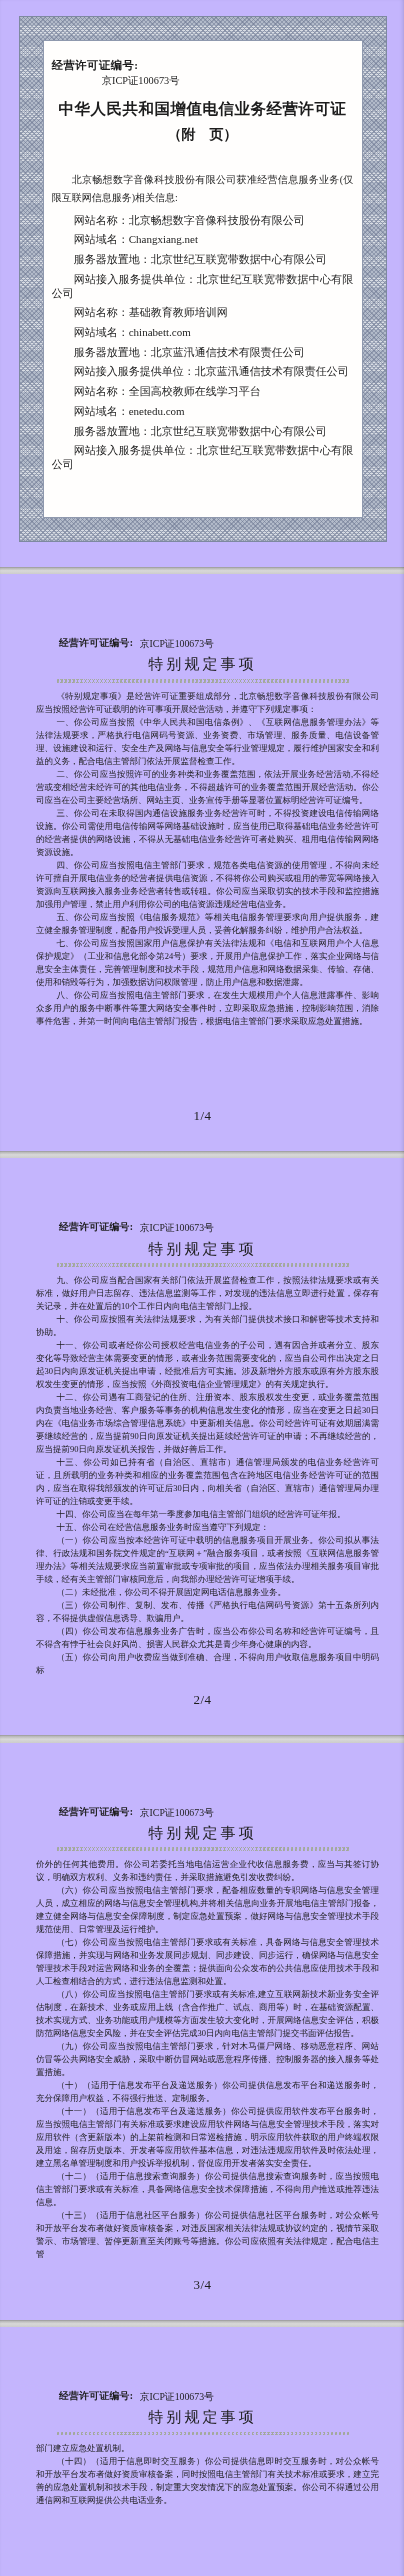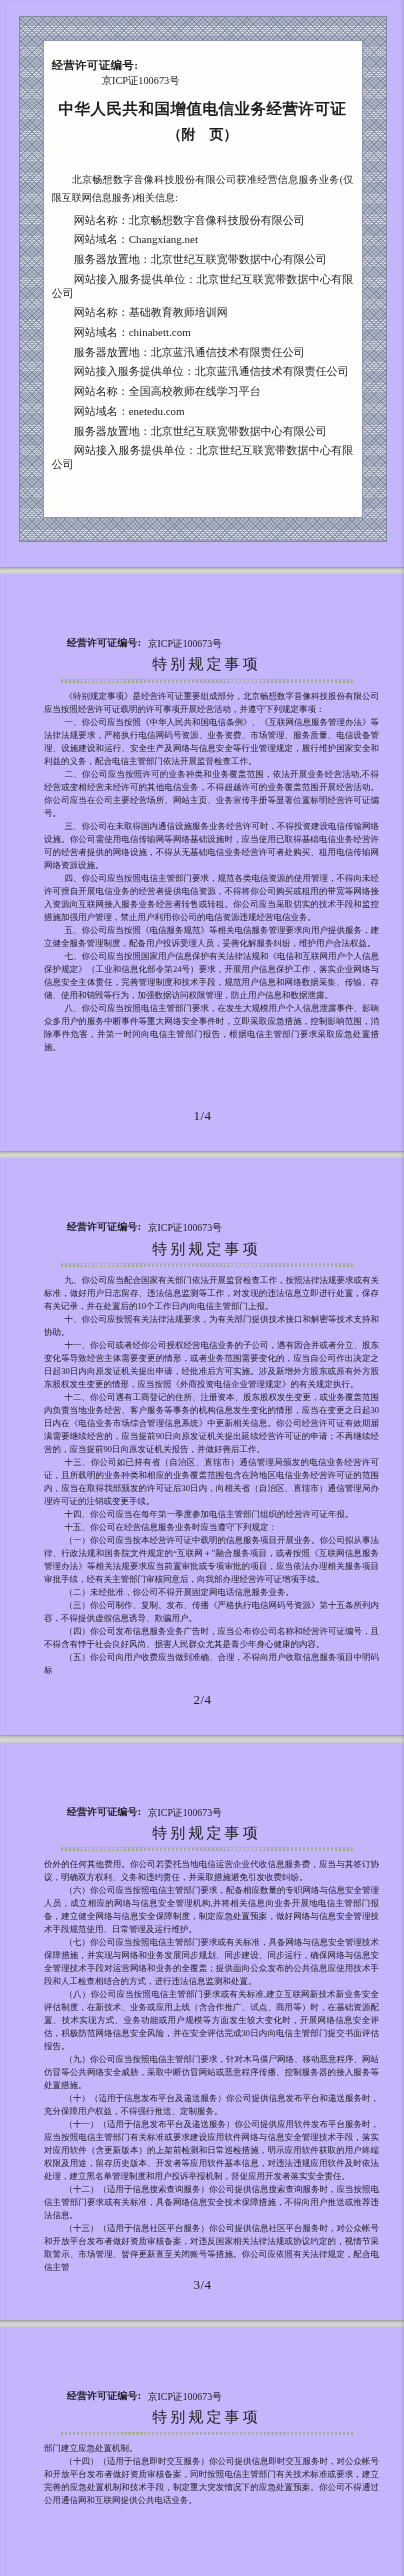--- a/index.html
+++ b/index.html
@@ -63,21 +63,21 @@
     font-size:10px;line-height:18px;
     text-align:justify;text-indent:2em;
   }
   .cert-entries .entry{
     margin:0 0 5.7px;
     font-size:11px;line-height:14px;
     text-align:justify;text-indent:2em;
   }
 
   
-  .rules-page{height:577px;padding-left:8px;}
+  .rules-page{height:577px;}
   .rules-page.last{height:547px;}
   .rules-header{padding-top:63px;margin-left:59px;font-size:9.8px;}
   .rules-header .rlabel{font-weight:bold;letter-spacing:0.3px;}
   .rules-header .rno{position:relative;top:1px;margin-left:4.1px;}
   .rules-title{
     margin:5.2px 0 0;text-align:center;
     font-size:15px;font-weight:normal;letter-spacing:3.1px;
   }
   .zigzag{
     width:292px;height:3.6px;margin:4.6px auto 0;opacity:.9;

